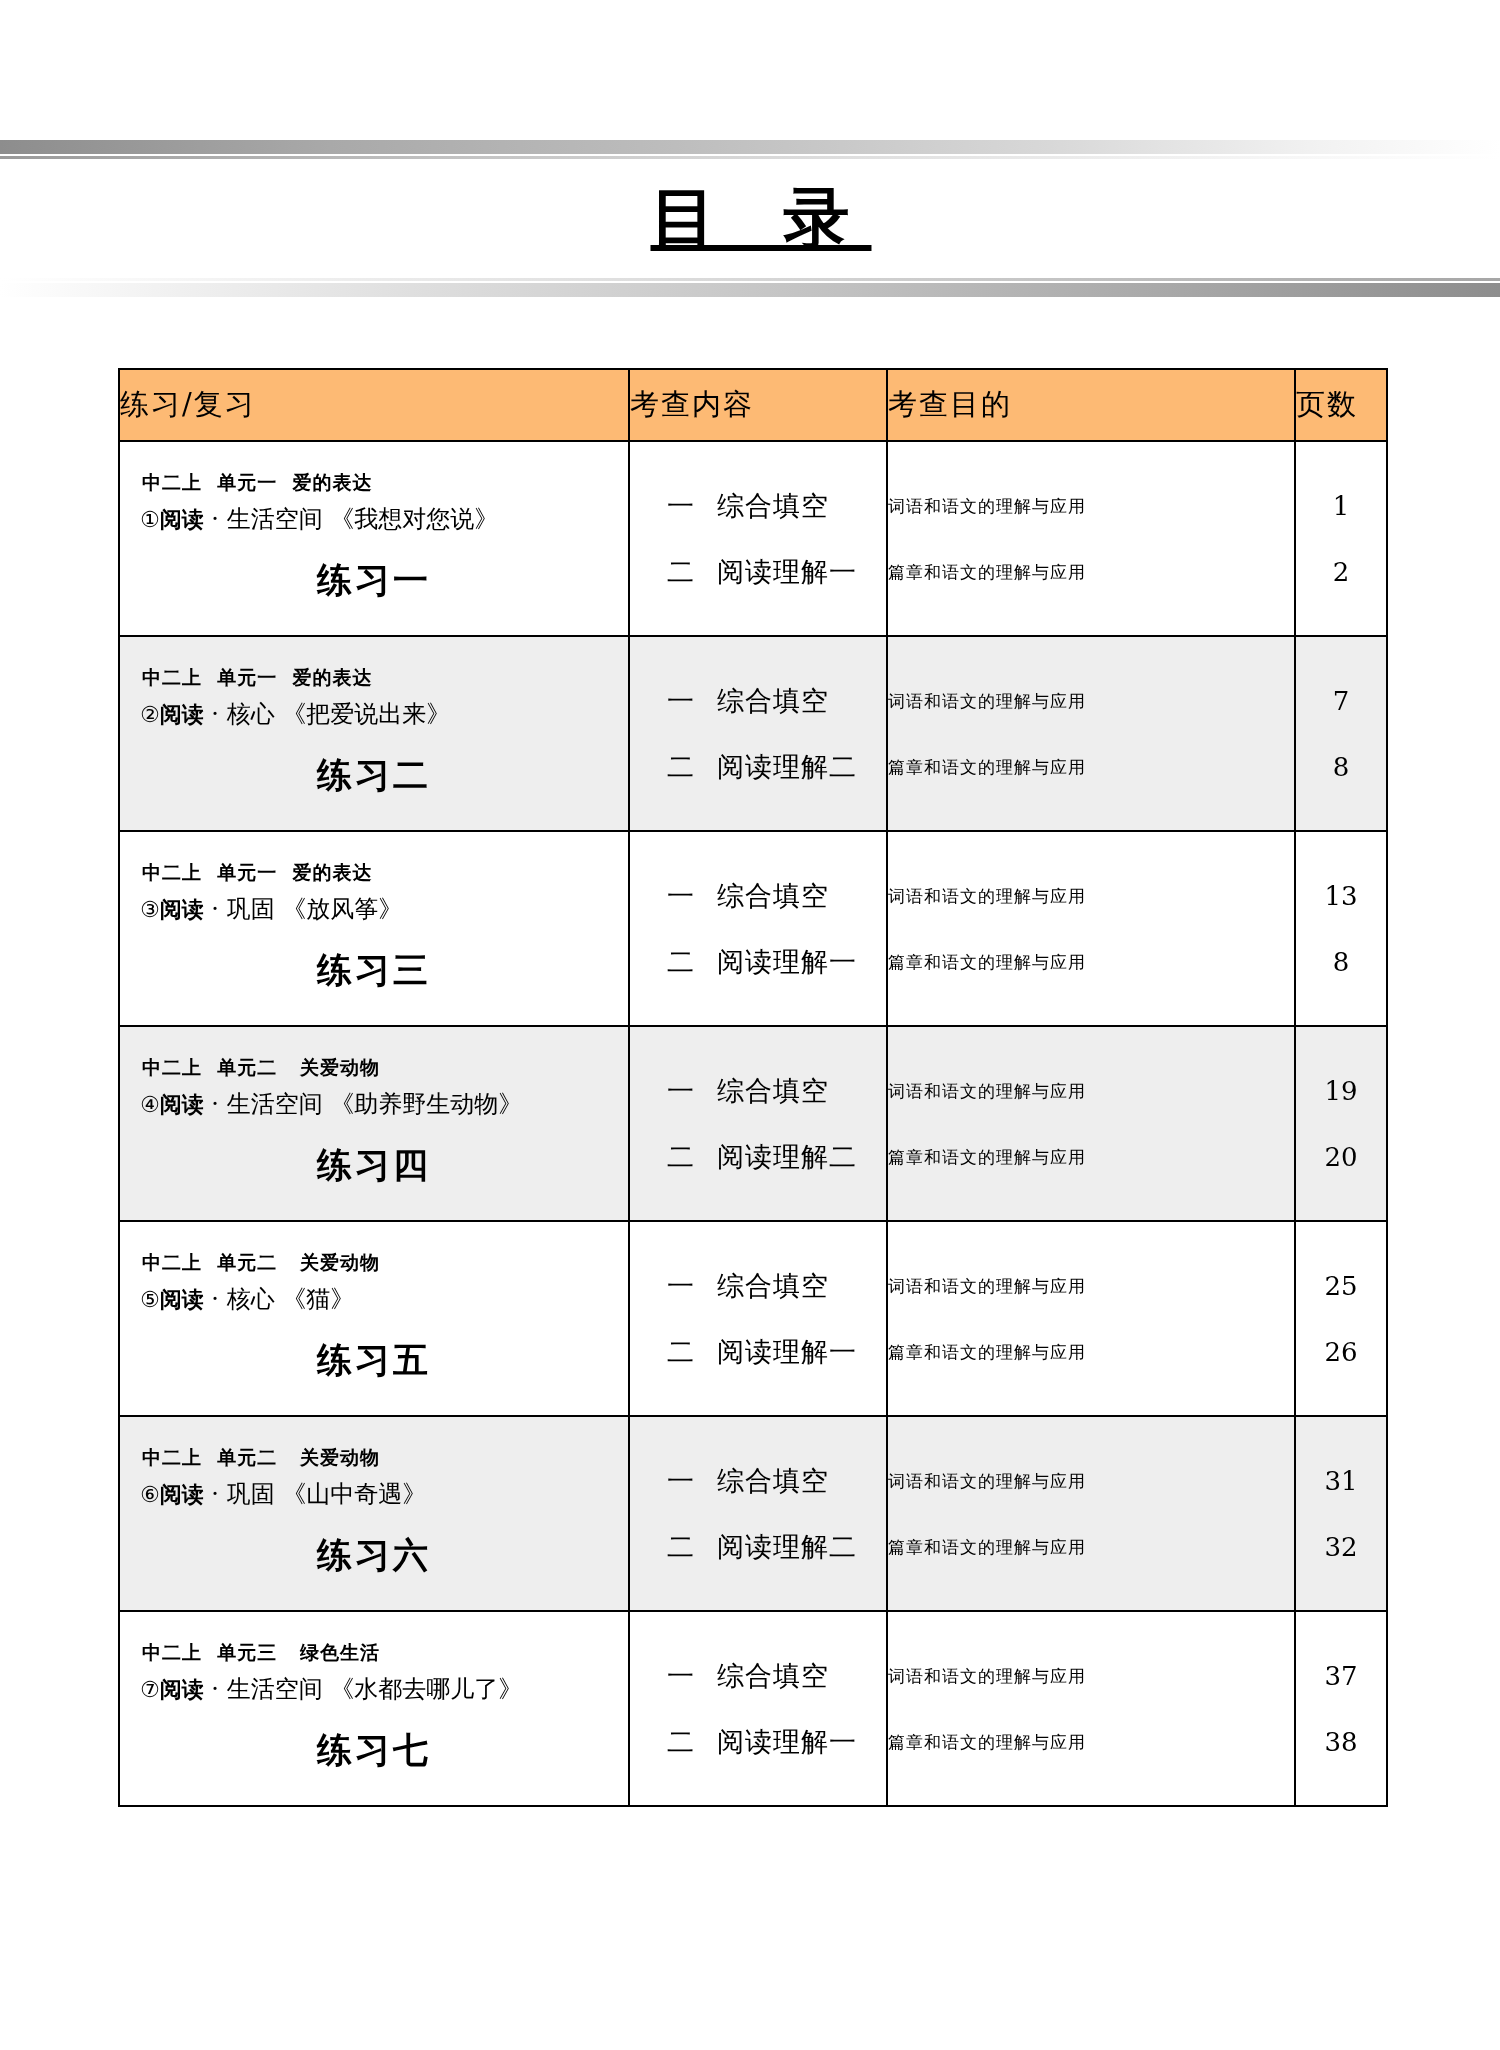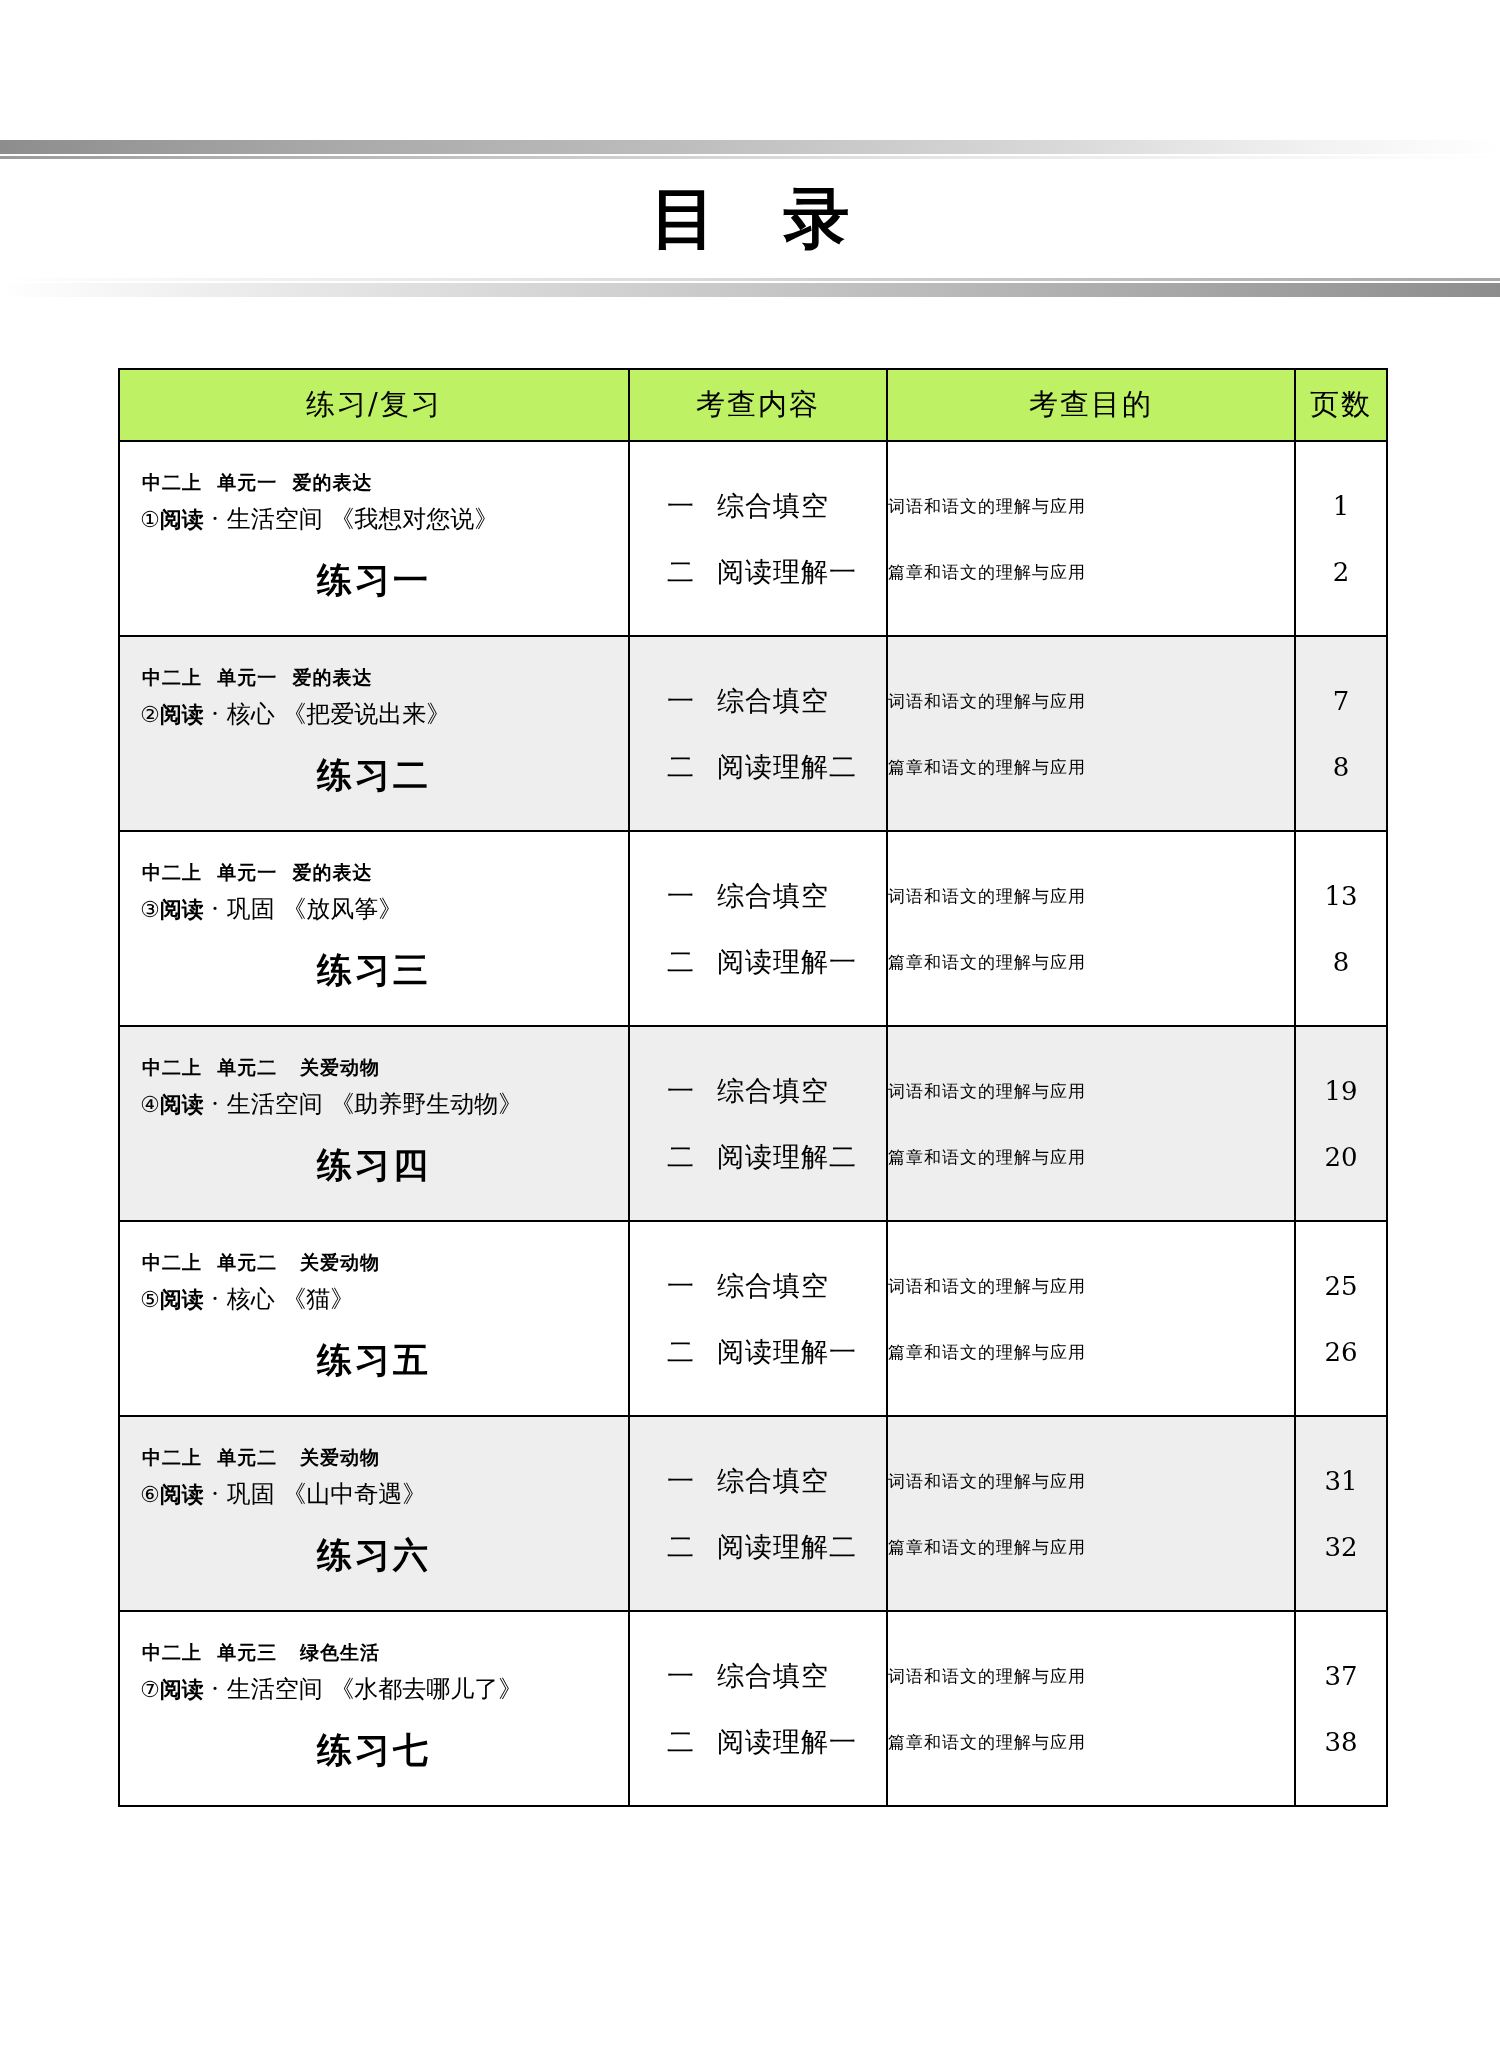--- a/index.html
+++ b/index.html
@@ -61,20 +61,21 @@
     top: 178px;
     width: 1500px;
     text-align: center;
     font-family: "DejaVu Serif", "Liberation Serif", serif;
     font-size: 66px;
     font-weight: 700;
     letter-spacing: 22px;
     text-indent: 22px;
     color: #000000;
     line-height: 80px;
+    text-decoration: underline;
   }
 
   
   .toc-wrap {
     position: absolute;
     left: 118px;
     top: 368px;
     width: 1268px;
   }
   table.toc {
@@ -82,26 +83,26 @@
     width: 1268px;
     table-layout: fixed;
   }
   table.toc th,
   table.toc td {
     border: 2px solid #000000;
     padding: 0;
     vertical-align: middle;
   }
   table.toc thead th {
-    background: #bef264;
+    background: #fdba74;
     height: 70px;
     font-family: "DejaVu Serif", "Liberation Serif", serif;
     font-size: 29px;
     font-weight: 400;
-    text-align: center;
+    text-align: left;
     letter-spacing: 2px;
     color: #000;
   }
 
   col.c-ex   { width: 510px; }
   col.c-cont { width: 258px; }
   col.c-aim  { width: 408px; }
   col.c-pg   { width: 92px; }
 
   tbody tr { height: 195px; }

